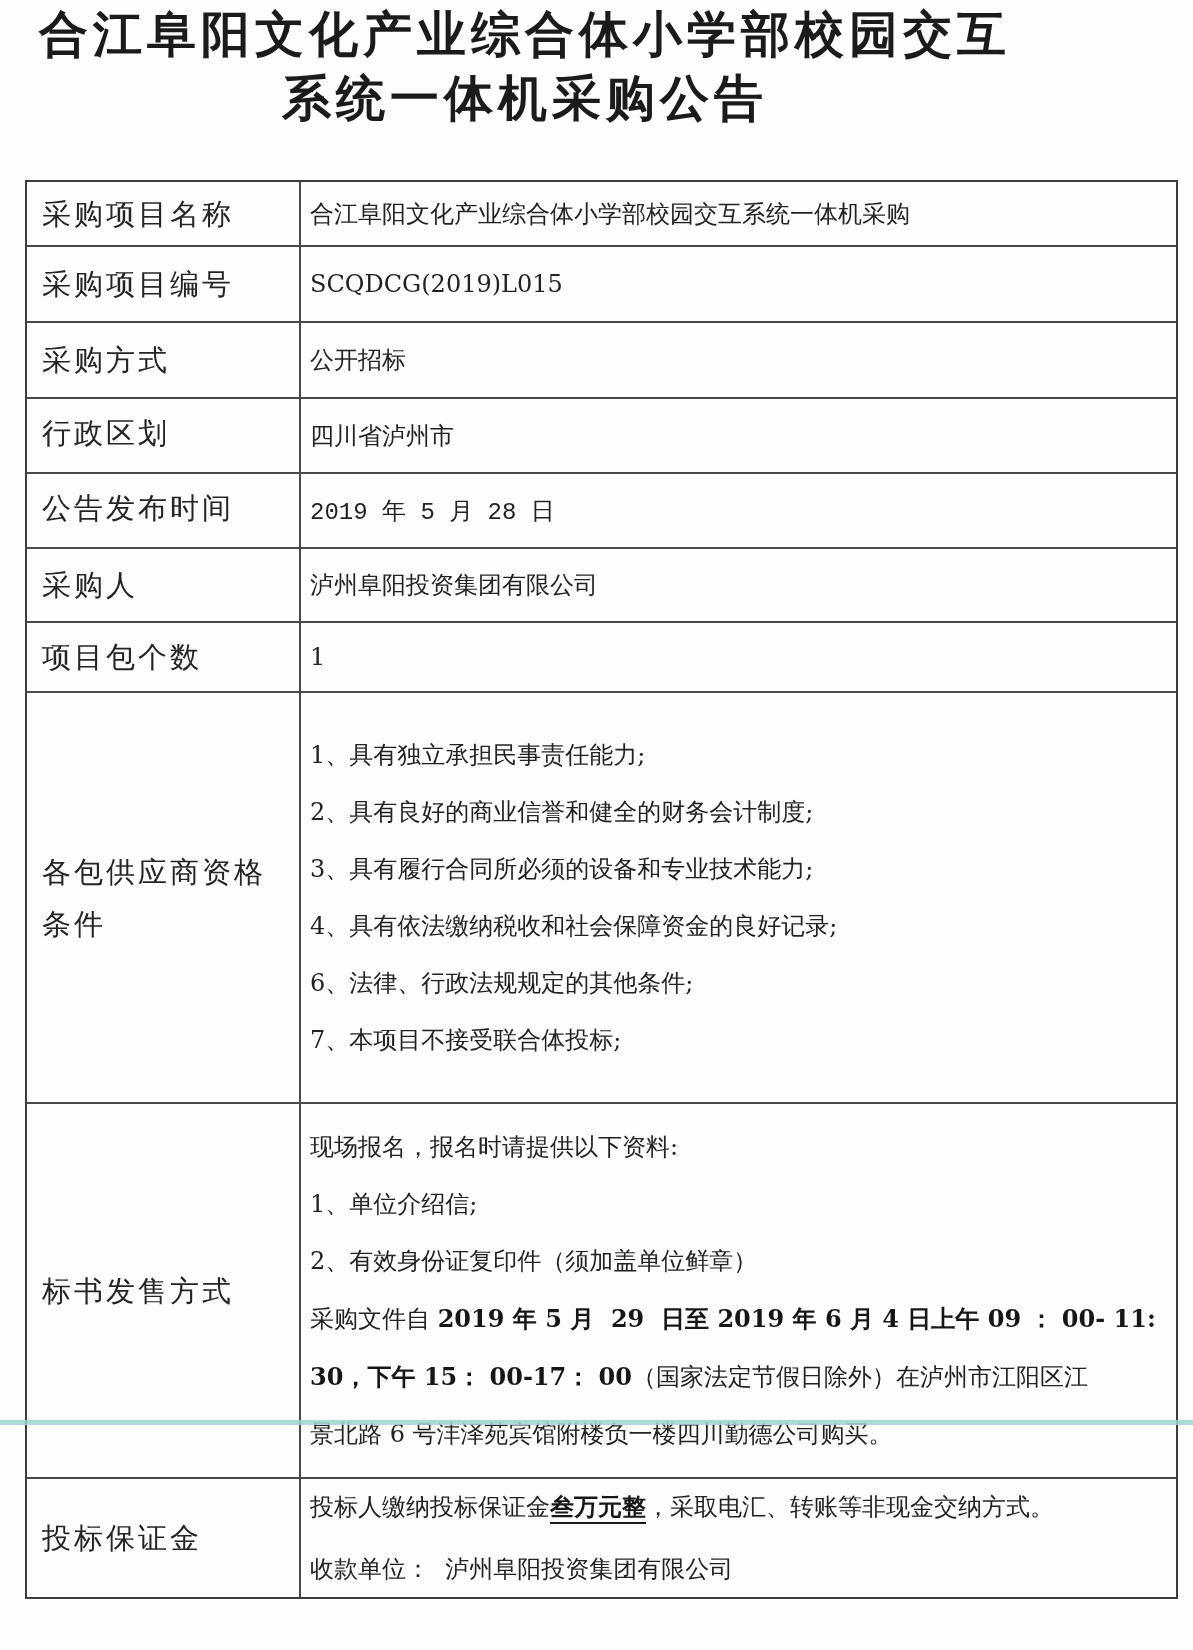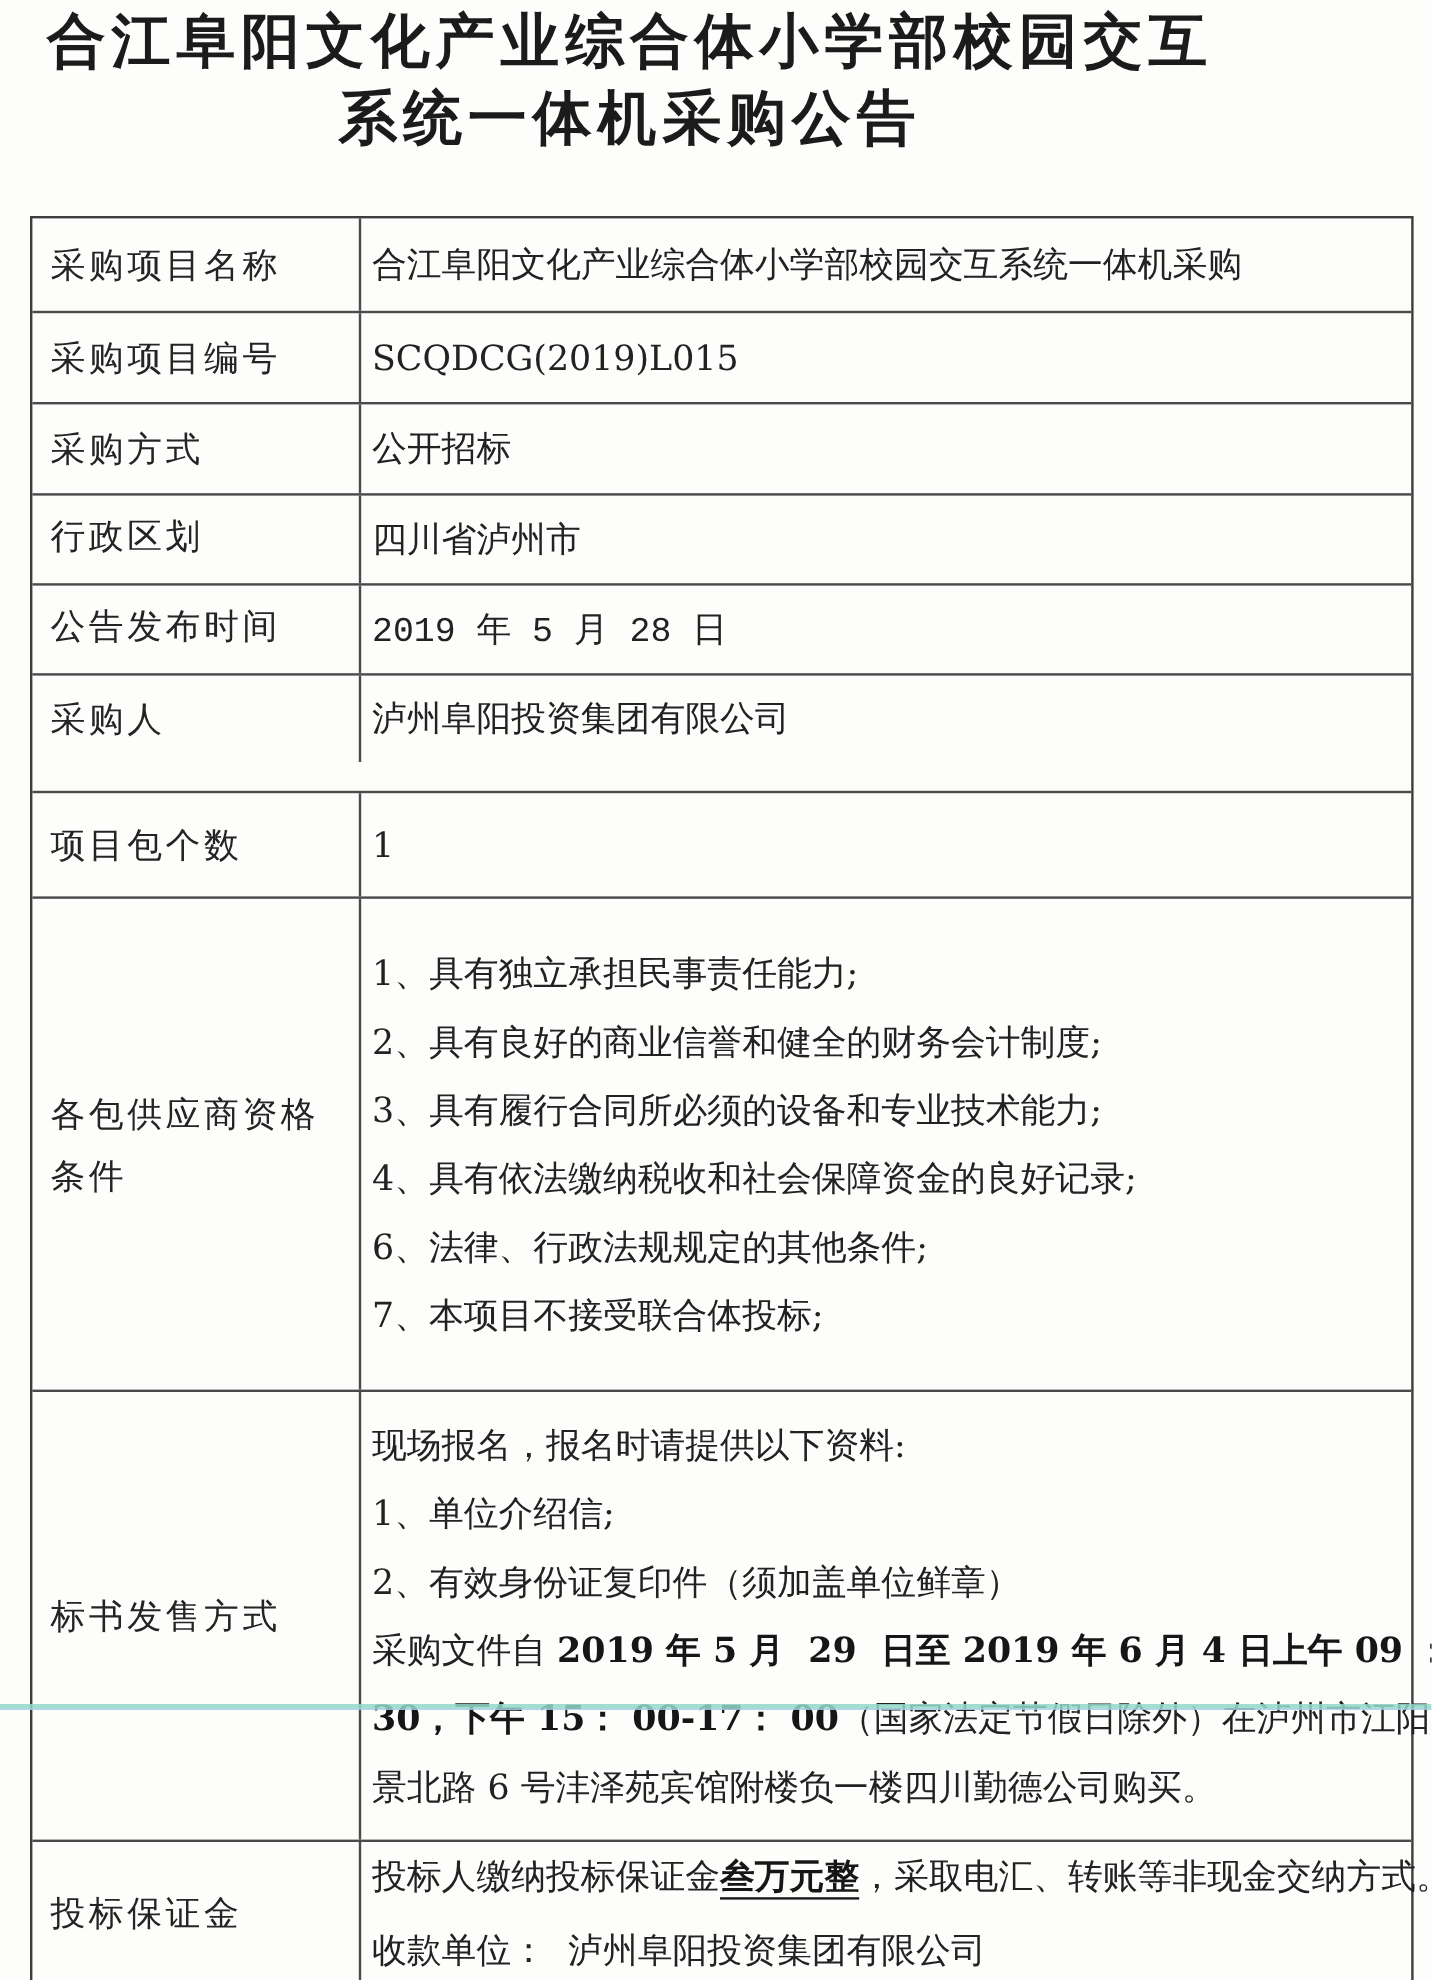--- a/index.html
+++ b/index.html
@@ -47,45 +47,45 @@
     font-size: 29px;
     letter-spacing: 3px;
     line-height: 52px;
     color: #242424;
   }
   .t-value {
     flex: 1 1 auto;
     display: flex;
     align-items: center;
     padding-left: 9px;
-    font-size: 29px;
+    font-size: 24px;
     color: #222;
   }
   .t-value.multiline {
     flex-direction: column;
     align-items: stretch;
     justify-content: center;
   }
   .vline { white-space: pre; }
   .lines-57 .vline { line-height: 57px; }
   .lines-62 .vline { line-height: 62px; }
   .b { font-weight: bold; color: #161616; }
   .em-underline {
     font-weight: bold;
     color: #161616;
     border-bottom: 2px solid #1a1a1a;
     padding-bottom: 1px;
   }
 
   
-  .h77  { height: 77px; border-radius: 26px;  }
+  .h77  { height: 63px; border-radius: 26px;  }
   .h76  { height: 76px;  }
   .h75  { height: 75px; font-family: Liberation Mono, monospace;  }
   .h74  { height: 74px;  }
-  .h79  { height: 88px; margin-top: 24px;  }
+  .h79  { height: 70px;  }
   .h411 { height: 411px; }
   .h375 { height: 375px; }
   .h132 { height: 120px; }
 
   
   .scan-line {
     position: absolute;
     left: 0; top: 1420px;
     width: 1193px; height: 5px;
     background: linear-gradient(to bottom, #93d8c6 0%, #93d8c6 45%, #a9cde8 100%);

